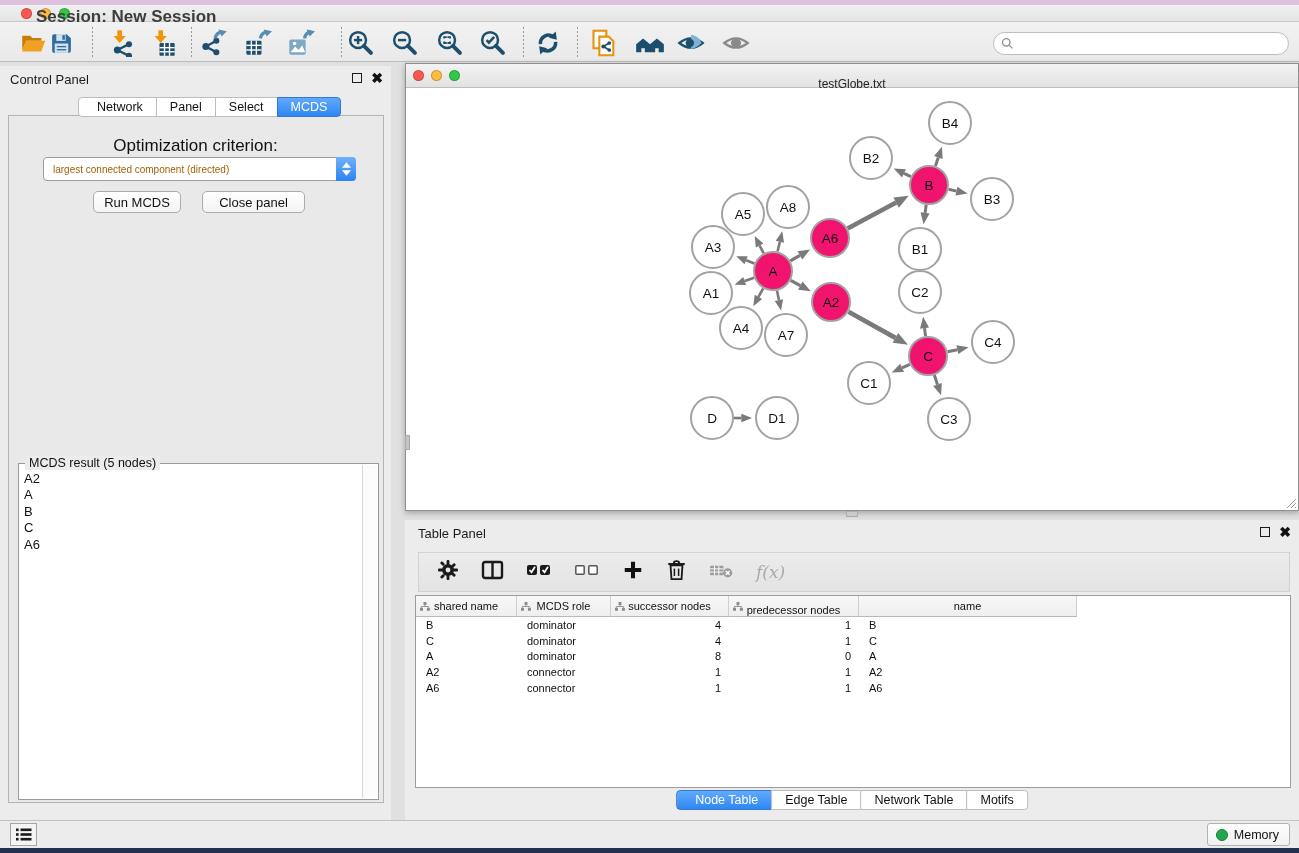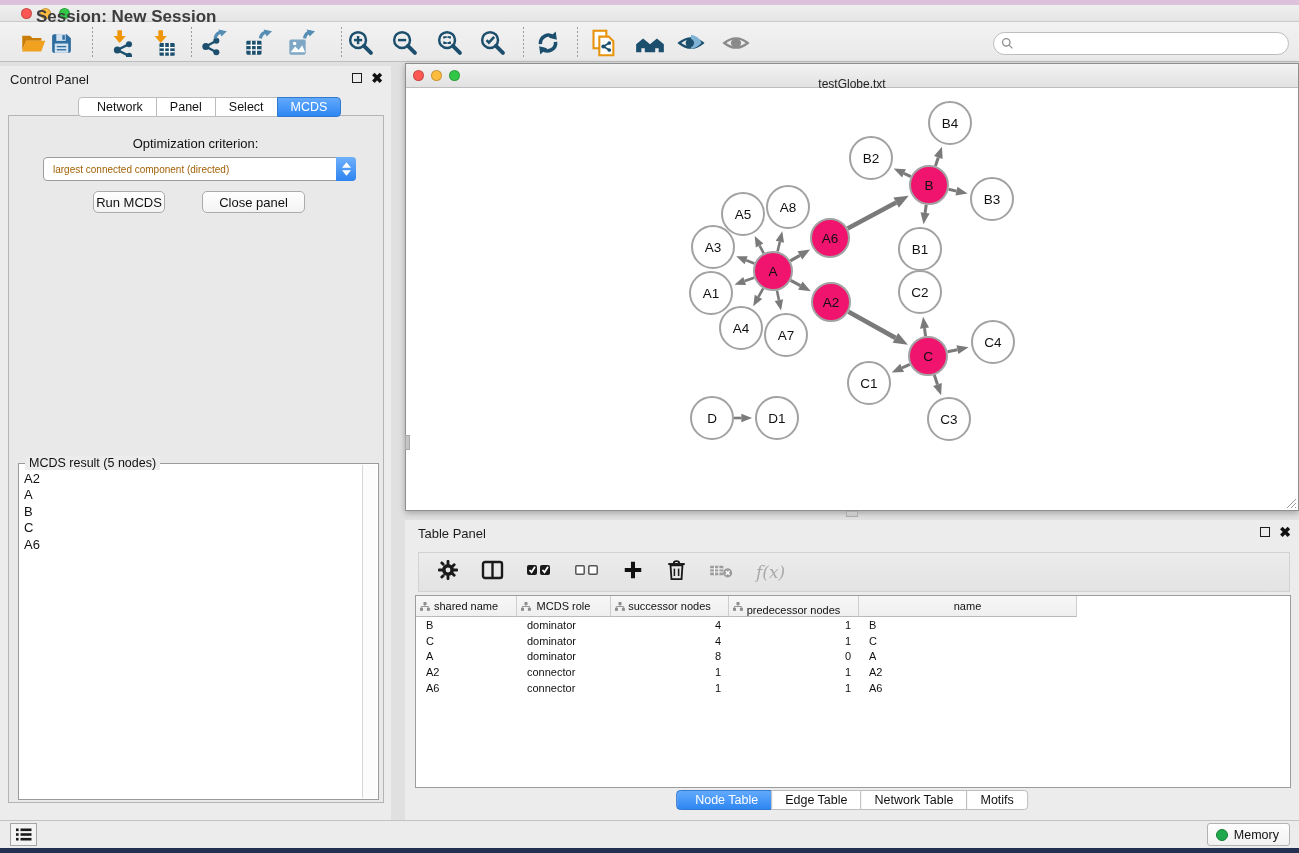--- a/index.html
+++ b/index.html
@@ -37,21 +37,21 @@
   .cp-head { position:absolute; left:10px; top:6px; }
   .cp-icons { position:absolute; right:8px; top:7px; display:flex; gap:9px; align-items:center; }
   .cp-box { position:absolute; left:8px; top:49px; width:376px; height:688px; border:1px solid #b4b4b4; background:#e9e9e9; }
   .seg-tabs { position:absolute; display:flex; }
   .seg-tab { height:20px; line-height:18px; padding:0 13px; font-size:12.5px; background:#fff;
     border:1px solid #bdbdbd; margin-left:-1px; color:#111; cursor:default; }
   .seg-tab:first-child { border-radius:4px 0 0 4px; margin-left:0;padding-left:18px; }
   .seg-tab:last-child { border-radius:0 4px 4px 0; }
   .seg-tab.active { background:linear-gradient(#62a9fd,#2e87f3); border-color:#3178cf; color:#fff; }
   .cp-tabs { left:78px; top:31px; }
-  .opt-label { position:absolute; left:0; top:70px; width:391px; text-align:center; font-size:13px; color:#111; }
+  .opt-label { position:absolute; left:0; top:70px; width:391px; text-align:center; font-size:17px; color:#111; }
   .dropdown { position:absolute; left:43px; top:91px; width:313px; height:24px; background:#fff;
     border:1px solid #9d9d9d; border-radius:4px; display:flex; align-items:center; }
   .dropdown .val { flex:1; font-size:10px; padding-left:9px; color:#a16207; }
   .dd-stepper { width:20px; height:24px; margin:-1px -1px -1px 0; border-radius:0 4px 4px 0;
     background:linear-gradient(#6fb0fb,#2d84f1); display:flex; flex-direction:column; align-items:center; justify-content:center; gap:2px; }
   .btn { position:absolute; height:22px; background:linear-gradient(#ffffff,#f3f3f3); border:1px solid #ababab;
     border-radius:5px; font-size:13px; color:#111; display:flex; align-items:center; justify-content:center; cursor:default; }
   .result-box { position:absolute; left:18px; top:397px; width:361px; height:337px; border:1px solid #9a9a9a; background:#fff; }
   .result-legend { position:absolute; left:6px; top:-8px; background:#ececec; padding:0 4px; font-size:12.5px; color:#111; }
   .result-list { position:absolute; inset:1px 17px 1px 1px; padding:6px 0 0 4px; font-size:13px; color:#111; }
@@ -288,21 +288,21 @@
       <span class="val">largest connected component (directed)</span>
       <span class="dd-stepper">
         <svg width="9" height="6" viewBox="0 0 10 6">
             <polygon points="5,0 10,6 0,6" fill="#fff"></polygon>
           </svg>
         <svg width="9" height="6" viewBox="0 0 10 6">
             <polygon points="0,0 10,0 5,6" fill="#fff"></polygon>
           </svg>
       </span>
     </div>
-    <div class="btn" style="left:93px; top:125px; width:72px;">
+    <div class="btn" style="left:93px; top:125px; width:88px;">
         <span>Run MCDS</span>
       </div>
     <div class="btn" style="left:202px; top:125px; width:103px;">
         <span>Close panel</span>
       </div>
     <div class="result-box">
       <div class="result-legend">MCDS result (5 nodes)</div>
       <div class="result-list">
           <div class="ritem">A2</div>
           <div class="ritem">A</div>

